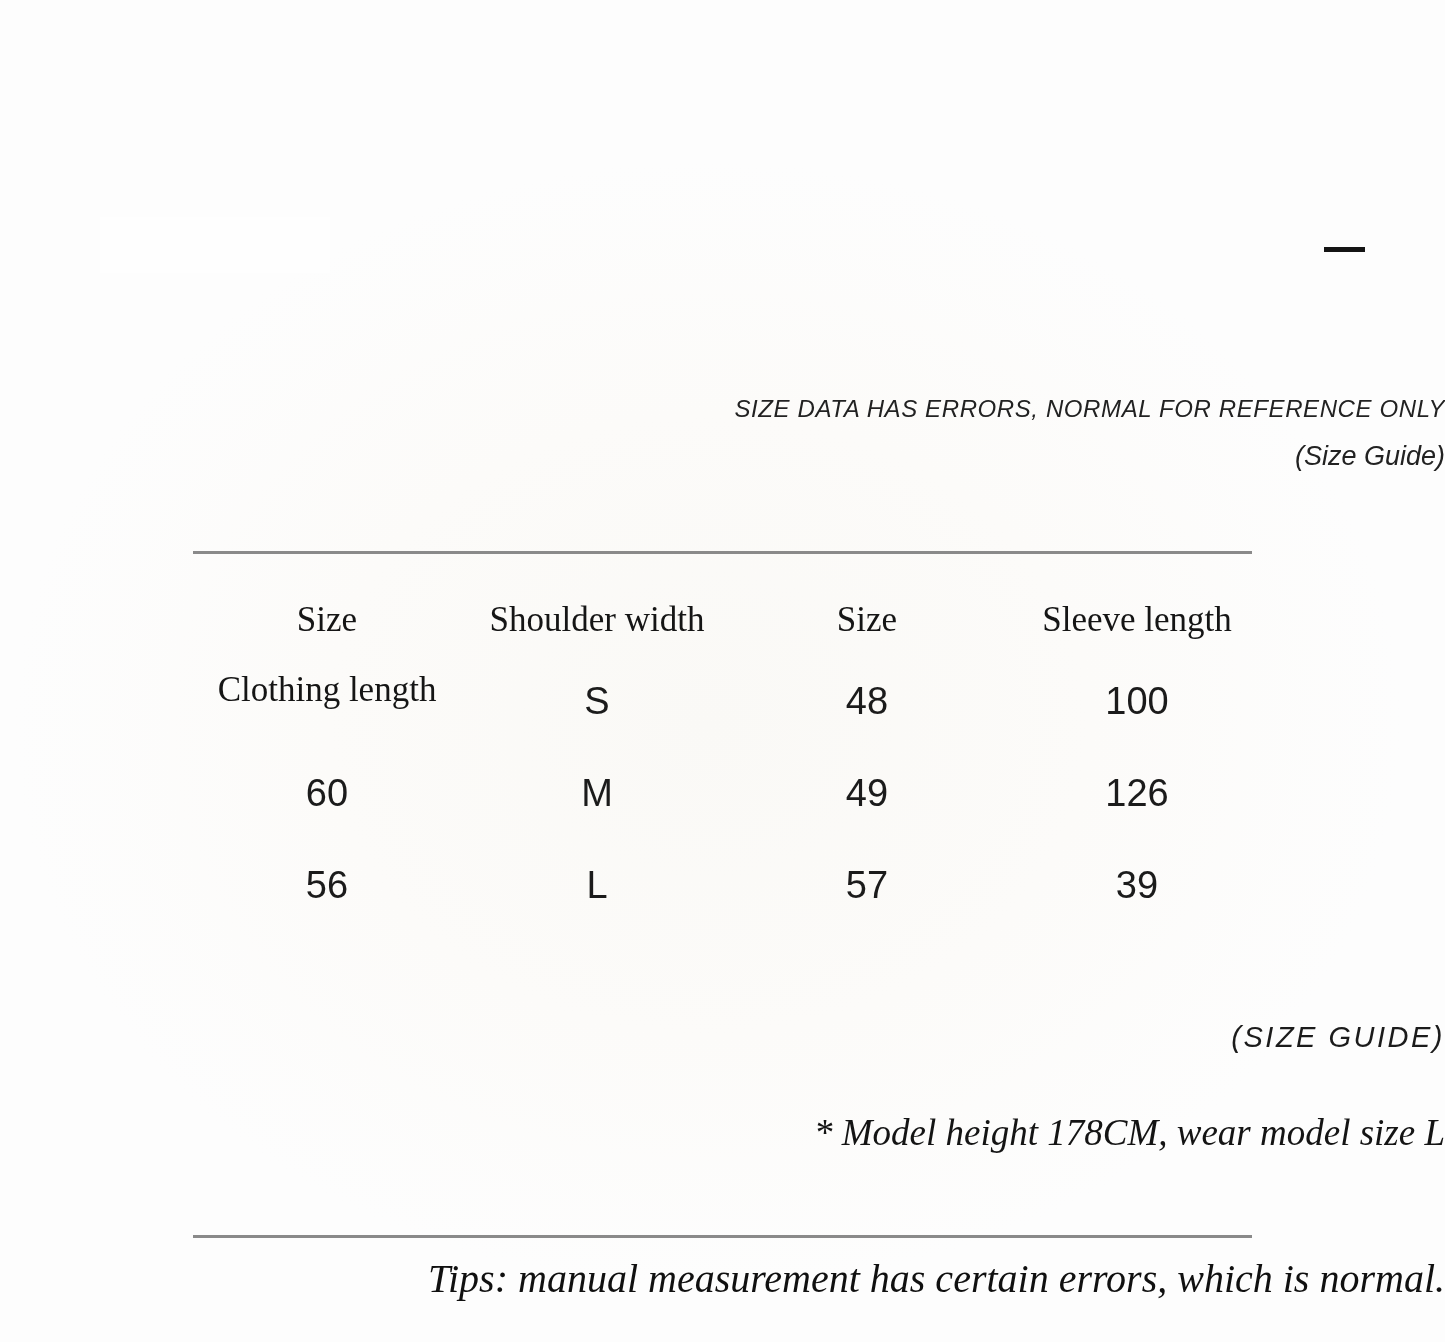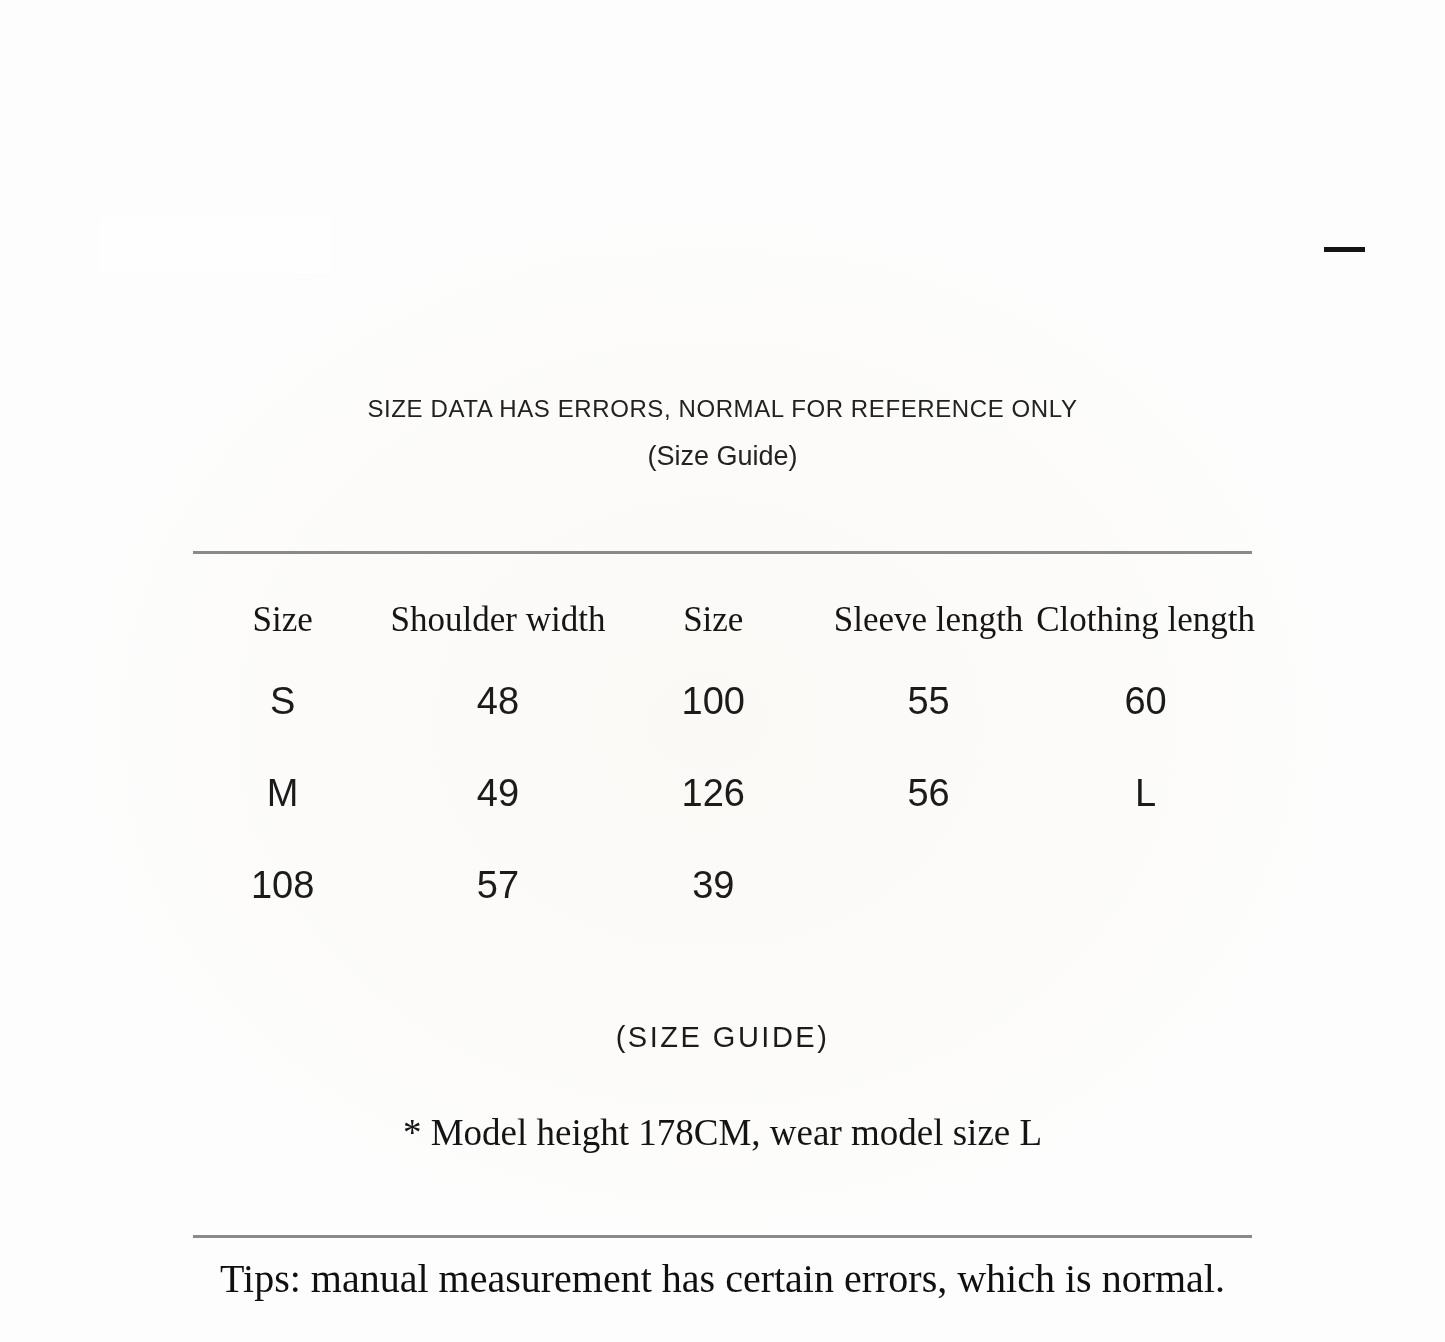--- a/index.html
+++ b/index.html
@@ -31,23 +31,24 @@
     left: 1324px;
     top: 247px;
     width: 41px;
     height: 5px;
     background: #141414;
   }
   .centered-line {
     position: absolute;
     left: 0;
     width: 100%;
-    text-align: center;
+    text-align: right;
     line-height: 1.15;
     white-space: nowrap;
+    font-style: italic;
   }
   .title {
     top: 395px;
     font-size: 24px;
     letter-spacing: 0.6px;
     color: #222222;
   }
   .subtitle {
     top: 441px;
     font-size: 27px;
@@ -58,25 +59,25 @@
     left: 193px;
     width: 1059px;
     height: 3px;
     background: #8a8a8a;
   }
   .rule-top { top: 551px; }
   .rule-bottom { top: 1235px; }
 
   .size-table {
     position: absolute;
-    left: 175px;
+    left: 192px;
     top: 585px;
     width: 1080px;
     display: grid;
-    grid-template-columns: repeat(5, 1fr);
+    grid-template-columns: repeat(4, 1fr);
   }
   .size-table .hcell {
     height: 70px;
     display: flex;
     align-items: center;
     justify-content: center;
     font-family: "Liberation Serif", serif;
     font-size: 35px;
     color: #151515;
     white-space: nowrap;
@@ -125,30 +126,28 @@
   <div class="size-table">
     <div class="hcell">Size</div>
     <div class="hcell">Shoulder width</div>
     <div class="hcell">Size</div>
     <div class="hcell">Sleeve length</div>
     <div class="hcell">Clothing length</div>
 
     <div class="cell">S</div>
     <div class="cell">48</div>
     <div class="cell">100</div>
-    <div class="cell">55</div>
     <div class="cell">60</div>
 
     <div class="cell">M</div>
     <div class="cell">49</div>
     <div class="cell">126</div>
     <div class="cell">56</div>
 
     <div class="cell">L</div>
-    <div class="cell">108</div>
     <div class="cell">57</div>
     <div class="cell">39</div>
   </div>
 
   <div class="centered-line caption">(SIZE GUIDE)</div>
 
   <div class="centered-line model-note">* Model height 178CM, wear model size L</div>
 
   <div class="rule rule-bottom"></div>
 

